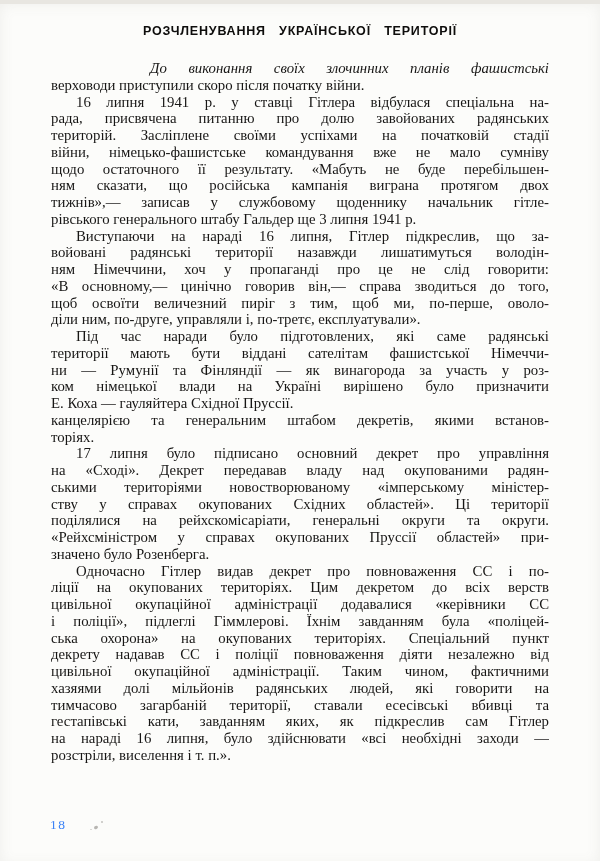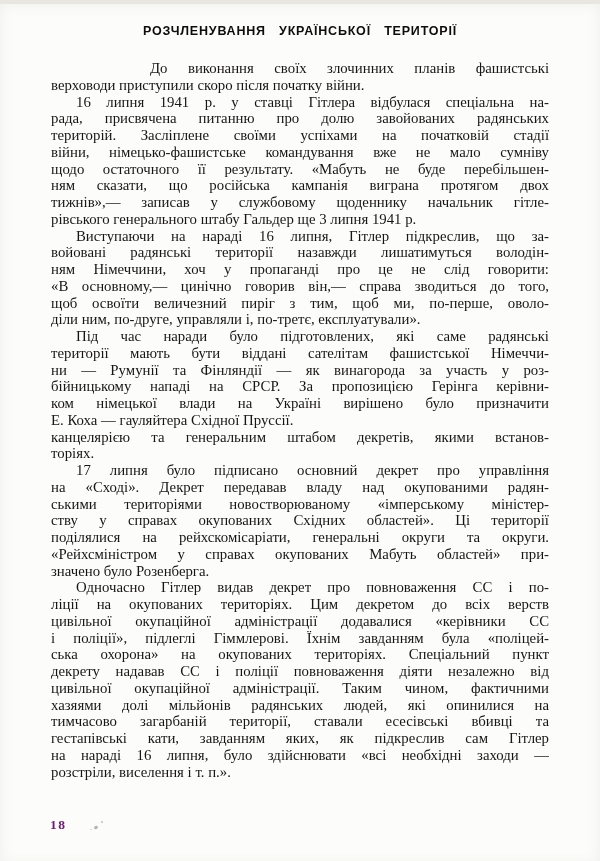--- a/index.html
+++ b/index.html
@@ -46,29 +46,29 @@
     text-align: justify;
     text-align-last: justify;
     -moz-text-align-last: justify;
     white-space: nowrap;
   }
   .line.last {
     text-align-last: left;
     -moz-text-align-last: left;
   }
   .line.indent { padding-left: 25px; }
-  .line.indent-large { padding-left: 99px; }
+  .line.indent-large { padding-left: 99px; font-style: italic; }
   .page-number {
     position: absolute;
     top: 813px;
     left: 50px;
-    font-weight: bold;
+    font-weight: normal;
     font-size: 13.5px;
     letter-spacing: 1.5px;
-    color: #701a75;
+    color: #3b82f6;
   }
   .smudge {
     position: absolute;
     background: #7d7a74;
     border-radius: 50%;
   }
   .smudge.a { top: 822px; left: 94px; width: 4px; height: 3px; opacity: 0.55; transform: rotate(-20deg); }
   .smudge.b { top: 817px; left: 101px; width: 2px; height: 2px; opacity: 0.45; }
   .smudge.c { top: 825px; left: 90px; width: 2px; height: 1px; opacity: 0.35; }
 </style>
@@ -91,40 +91,39 @@
       <div class="line last">рівського генерального штабу Гальдер ще 3 липня 1941 р.</div>
       <div class="line indent">Виступаючи на нараді 16 липня, Гітлер підкреслив, що за-</div>
       <div class="line">войовані радянські території назавжди лишатимуться володін-</div>
       <div class="line">ням Німеччини, хоч у пропаганді про це не слід говорити:</div>
       <div class="line">«В основному,— цинічно говорив він,— справа зводиться до того,</div>
       <div class="line">щоб освоїти величезний пиріг з тим, щоб ми, по-перше, оволо-</div>
       <div class="line last">діли ним, по-друге, управляли і, по-третє, експлуатували».</div>
       <div class="line indent">Під час наради було підготовлених, які саме радянські</div>
       <div class="line">території мають бути віддані сателітам фашистської Німеччи-</div>
       <div class="line">ни — Румунії та Фінляндії — як винагорода за участь у роз-</div>
-      <div class="line">бійницькому нападі на СРСР. За пропозицією Герінга керівни-</div>
       <div class="line">ком німецької влади на Україні вирішено було призначити</div>
       <div class="line last">Е. Коха — гауляйтера Східної Пруссії.</div>
       <div class="line">канцелярією та генеральним штабом декретів, якими встанов-</div>
       <div class="line last">торіях.</div>
       <div class="line indent">17 липня було підписано основний декрет про управління</div>
       <div class="line">на «Сході». Декрет передавав владу над окупованими радян-</div>
       <div class="line">ськими територіями новостворюваному «імперському міністер-</div>
       <div class="line">ству у справах окупованих Східних областей». Ці території</div>
       <div class="line">поділялися на рейхскомісаріати, генеральні округи та округи.</div>
-      <div class="line">«Рейхсміністром у справах окупованих Мабуть областей» при-</div>
+      <div class="line">«Рейхсміністром у справах окупованих Пруссії областей» при-</div>
       <div class="line last">значено було Розенберга.</div>
       <div class="line indent">Одночасно Гітлер видав декрет про повноваження СС і по-</div>
       <div class="line">ліції на окупованих територіях. Цим декретом до всіх верств</div>
       <div class="line">цивільної окупаційної адміністрації додавалися «керівники СС</div>
       <div class="line">і поліції», підлеглі Гіммлерові. Їхнім завданням була «поліцей-</div>
       <div class="line">ська охорона» на окупованих територіях. Спеціальний пункт</div>
       <div class="line">декрету надавав СС і поліції повноваження діяти незалежно від</div>
       <div class="line">цивільної окупаційної адміністрації. Таким чином, фактичними</div>
-      <div class="line">хазяями долі мільйонів радянських людей, які опинилися на</div>
+      <div class="line">хазяями долі мільйонів радянських людей, які говорити на</div>
       <div class="line">тимчасово загарбаній території, ставали есесівські вбивці та</div>
       <div class="line">гестапівські кати, завданням яких, як підкреслив сам Гітлер</div>
       <div class="line">на нараді 16 липня, було здійснювати «всі необхідні заходи —</div>
       <div class="line last">розстріли, виселення і т. п.».</div>
     </div>
 
   <div class="page-number">18</div>
 
   <div class="smudge a"></div>
   <div class="smudge b"></div>

